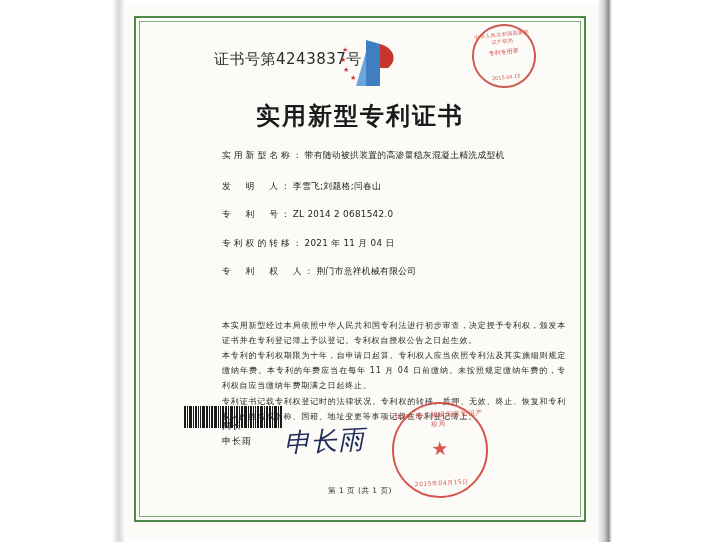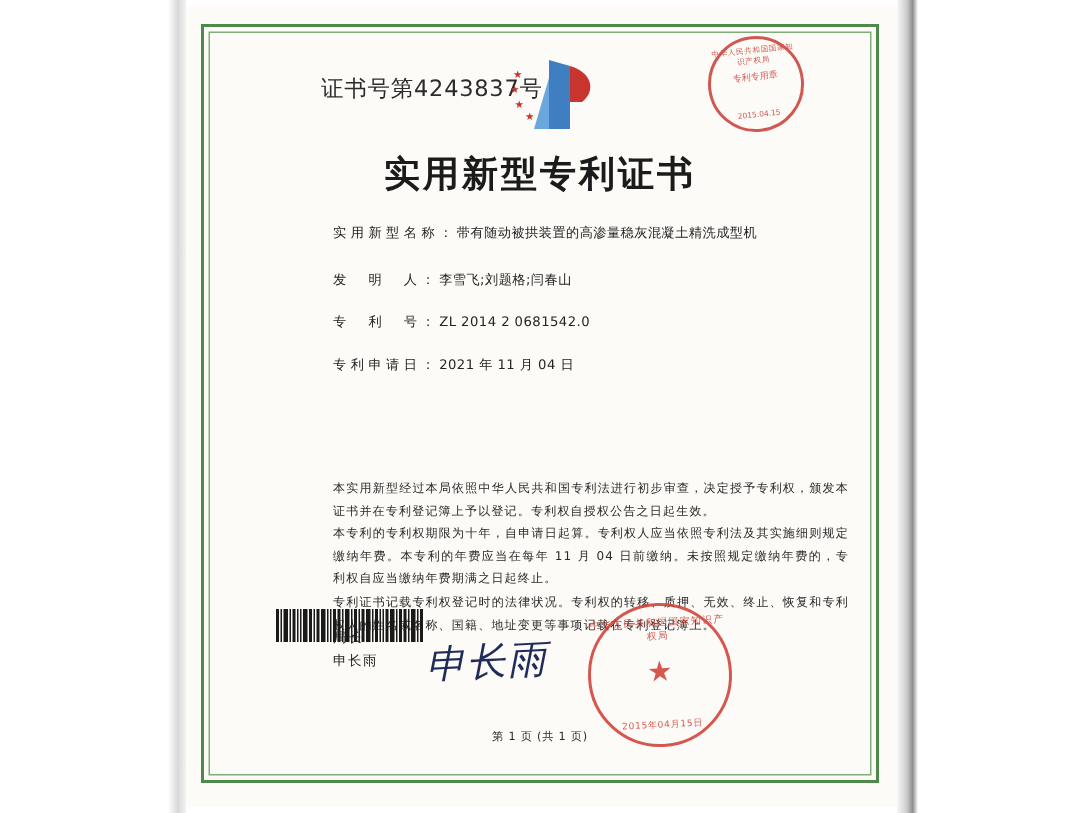--- a/index.html
+++ b/index.html
@@ -295,21 +295,24 @@
   <div class="field f2">
     <span class="lab">发　明　人：</span><span>李雪飞;刘题格;闫春山</span>
   </div>
   <div class="field f1">
     <span class="lab">实用新型名称：</span><span>带有随动被拱装置的高渗量稳灰混凝土精洗成型机</span>
   </div>
   <div class="field f3">
     <span class="lab">专　利　号：</span><span>ZL 2014 2 0681542.0</span>
   </div>
   <div class="field f4">
-    <span class="lab">专利申请日：</span><span>2021 年 11 月 04 日</span>
+    <span class="lab">专利权的转移：</span><span>2021 年 11 月 04 日</span>
+  </div>
+  <div class="field f5">
+    <span class="lab">专　利　权　人：</span><span>荆门市意祥机械有限公司</span>
   </div>
 
   <div class="para p1">本实用新型经过本局依照中华人民共和国专利法进行初步审查，决定授予专利权，颁发本证书并在专利登记簿上予以登记。专利权自授权公告之日起生效。</div>
   <div class="para p2">本专利的专利权期限为十年，自申请日起算。专利权人应当依照专利法及其实施细则规定缴纳年费。本专利的年费应当在每年 11 月 04 日前缴纳。未按照规定缴纳年费的，专利权自应当缴纳年费期满之日起终止。</div>
   <div class="para p3">专利证书记载专利权登记时的法律状况。专利权的转移、质押、无效、终止、恢复和专利权人的姓名或名称、国籍、地址变更等事项记载在专利登记簿上。</div>
 
   <div class="barcode">
     <i style="width:2px"></i><i style="width:1px"></i><i style="width:3px"></i><i style="width:1px"></i><i style="width:2px"></i><i style="width:1px"></i><i style="width:1px"></i><i style="width:3px"></i><i style="width:2px"></i><i style="width:1px"></i><i style="width:2px"></i><i style="width:3px"></i><i style="width:1px"></i><i style="width:1px"></i><i style="width:2px"></i><i style="width:2px"></i><i style="width:1px"></i><i style="width:3px"></i><i style="width:1px"></i><i style="width:2px"></i><i style="width:1px"></i><i style="width:2px"></i><i style="width:3px"></i><i style="width:1px"></i><i style="width:2px"></i><i style="width:1px"></i><i style="width:1px"></i><i style="width:2px"></i><i style="width:3px"></i><i style="width:1px"></i><i style="width:2px"></i><i style="width:2px"></i><i style="width:1px"></i><i style="width:3px"></i><i style="width:1px"></i><i style="width:2px"></i>
   </div>
 

